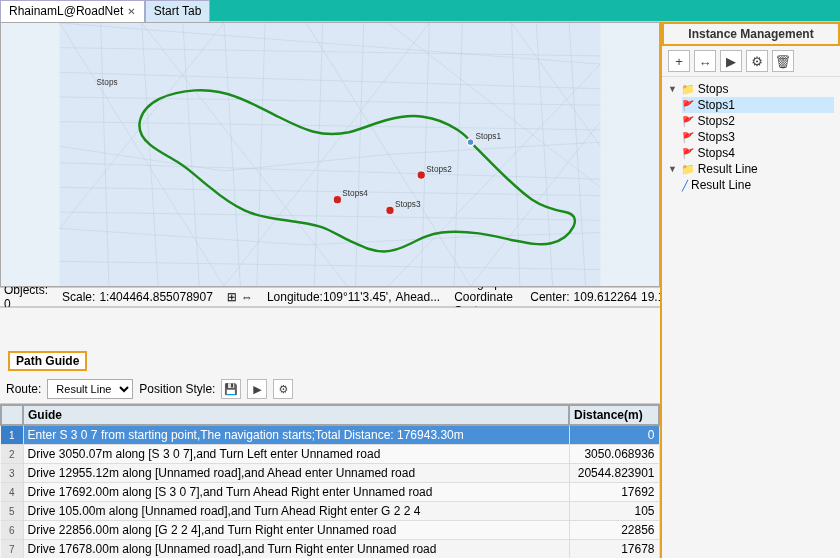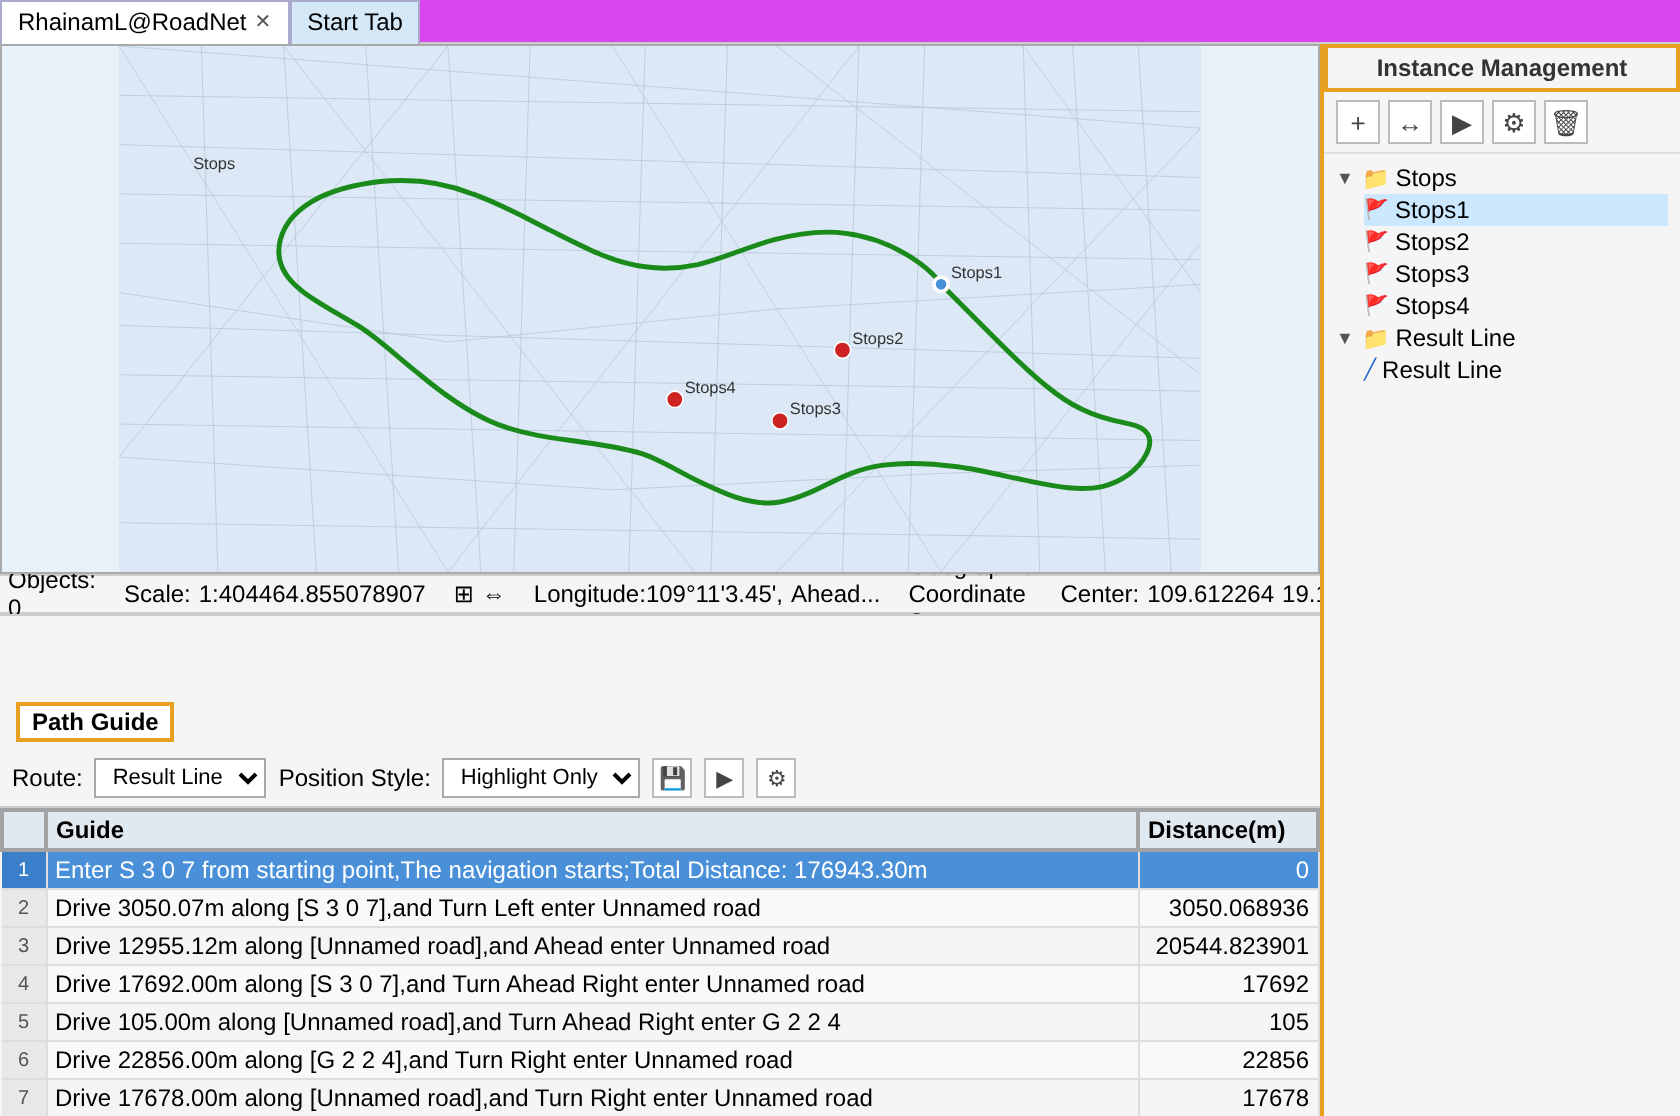--- a/index.html
+++ b/index.html
@@ -1,20 +1,20 @@
 <!DOCTYPE html>
 <html><head>
   <meta charset="utf-8">
   <style>
     * { box-sizing: border-box; margin: 0; padding: 0; font-family: Arial, sans-serif; font-size: 12px; }
     body { width: 840px; height: 558px; overflow: hidden; background: #f0f0f0; display: flex; flex-direction: column; }
 
     
     #tab-bar {
-      display: flex; align-items: center; background: #d946ef; border-bottom: 1px solid #ccc; height: 22px; flex-shrink: 0;
+      display: flex; align-items: center; background: #14b8a6; border-bottom: 1px solid #ccc; height: 22px; flex-shrink: 0;
     }
     .tab {
       display: flex; align-items: center; padding: 2px 8px; background: #d4e8f8; border: 1px solid #aac; border-bottom: none; height: 22px; cursor: pointer; font-size: 11px; gap: 4px;
     }
     .tab.active { background: #fff; }
     .tab-close { font-size: 10px; cursor: pointer; color: #555; }
 
     
     #main-area {
       display: flex; flex: 1; overflow: hidden;
@@ -252,23 +252,20 @@
     <div id="path-guide-panel">
       <div style="padding: 3px 4px; margin-top: 37px;">
         <span id="path-guide-header">Path Guide</span>
       </div>
       <div id="path-guide-toolbar">
         <span class="pg-label">Route:</span>
         <select class="pg-select">
           <option>Result Line</option>
         </select>
         <span class="pg-label">Position Style:</span>
-        <select class="pg-select">
-          <option>Highlight Only</option>
-        </select>
         <button class="pg-btn">💾</button>
         <button class="pg-btn">▶</button>
         <button class="pg-btn">⚙</button>
       </div>
       <div id="guide-table-container">
         <table id="guide-table">
           <thead>
             <tr>
               <th style="width:22px;"></th>
               <th>Guide</th>

